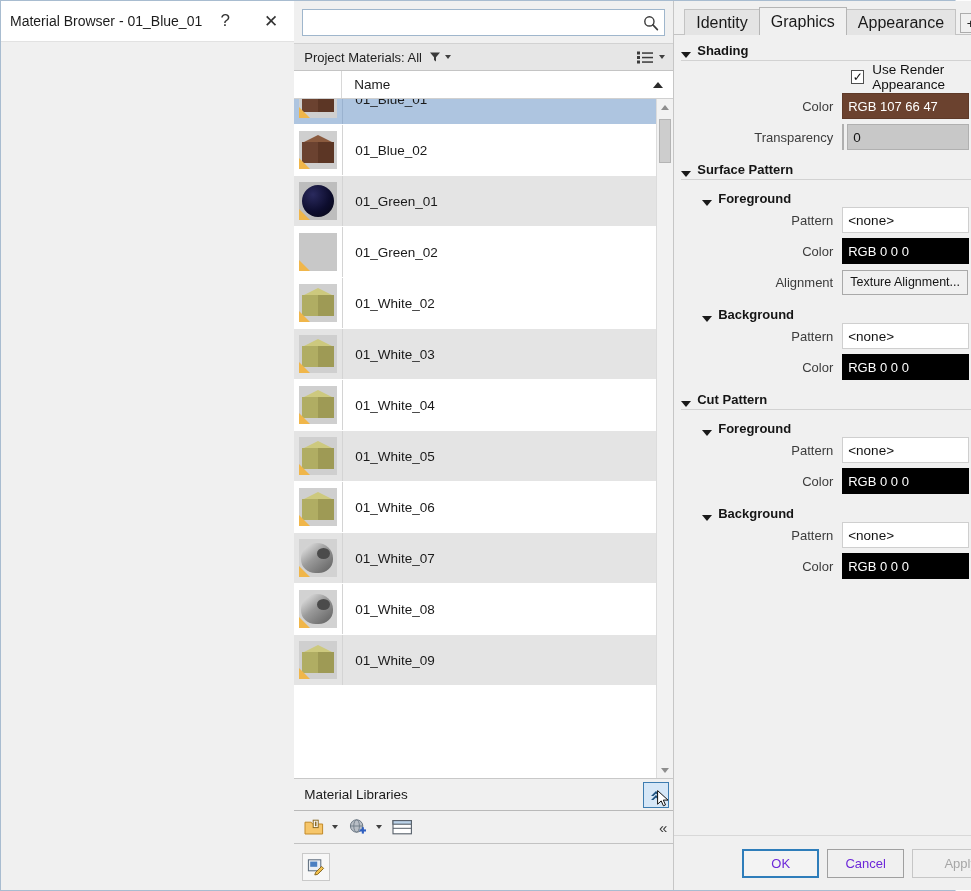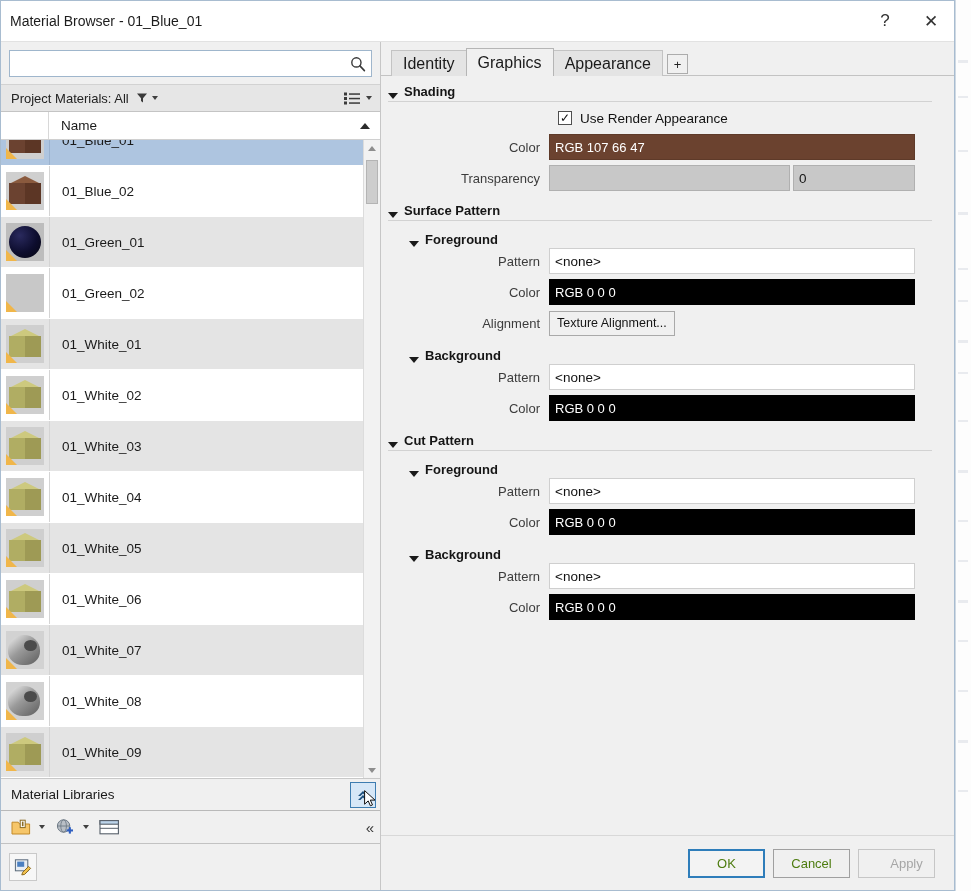--- a/index.html
+++ b/index.html
@@ -20,21 +20,21 @@
   
   #window {
     position: absolute;
     left: 0; top: 0;
     width: 955px;
     height: 891px;
     background: #f0f0f0;
     border: 1px solid #a8bcd0;
     box-sizing: border-box;
     display: flex;
-    flex-direction: column;
+    flex-direction: row;
   }
   #bg-strip {
     position: absolute;
     left: 955px; top: 0;
     width: 16px; height: 891px;
     background: #fdfdfd;
     border-left: 1px solid #cfd9e3;
     box-sizing: border-box;
     overflow: hidden;
   }
@@ -513,21 +513,21 @@
     padding-right: 19px;
     box-sizing: border-box;
   }
   .dlg-btn {
     width: 77px; height: 29px;
     margin-left: 8px;
     background: #f0f0f0;
     border: 1px solid #a0a0a0;
     display: flex; align-items: center; justify-content: center;
     font-size: 13px;
-    color: #4d7c0f;
+    color: #6d28d9;
     box-sizing: border-box;
   }
   .dlg-btn.default {
     border: 2px solid #2e7dba;
     background: #f3f3f3;
   }
   .dlg-btn.disabled { color: #a6a6a6; border-color: #c6c6c6; padding-left: 20px; }
 </style>
 </head>
 <body>
@@ -638,31 +638,20 @@
                 </div>
                 <div class="mat-name">01_Green_01</div>
               </div>
               <div class="mat-row odd">
                 <div class="mat-swatch-cell">
                   <div class="swatch" style="background: rgb(200, 200, 200);">
                     <div class="corner"></div>
                   </div>
                 </div>
                 <div class="mat-name">01_Green_02</div>
-              </div>
-              <div class="mat-row even">
-                <div class="mat-swatch-cell">
-                  <div class="swatch" style="background: rgb(207, 207, 207);">
-                    <div style="position:absolute;left:3px;top:4px;width:0;height:0;border-left:16px solid transparent;border-right:16px solid transparent;border-bottom:8px solid #cdc97e;"></div>
-                    <div style="position:absolute;left:3px;top:11px;width:16px;height:21px;background:#b0ad63;"></div>
-                    <div style="position:absolute;left:19px;top:11px;width:16px;height:21px;background:#9e9a55;"></div>
-                    <div class="corner"></div>
-                  </div>
-                </div>
-                <div class="mat-name">01_White_01</div>
               </div>
               <div class="mat-row odd">
                 <div class="mat-swatch-cell">
                   <div class="swatch" style="background: rgb(207, 207, 207);">
                     <div style="position:absolute;left:3px;top:4px;width:0;height:0;border-left:16px solid transparent;border-right:16px solid transparent;border-bottom:8px solid #cdc97e;"></div>
                     <div style="position:absolute;left:3px;top:11px;width:16px;height:21px;background:#b0ad63;"></div>
                     <div style="position:absolute;left:19px;top:11px;width:16px;height:21px;background:#9e9a55;"></div>
                     <div class="corner"></div>
                   </div>
                 </div>

